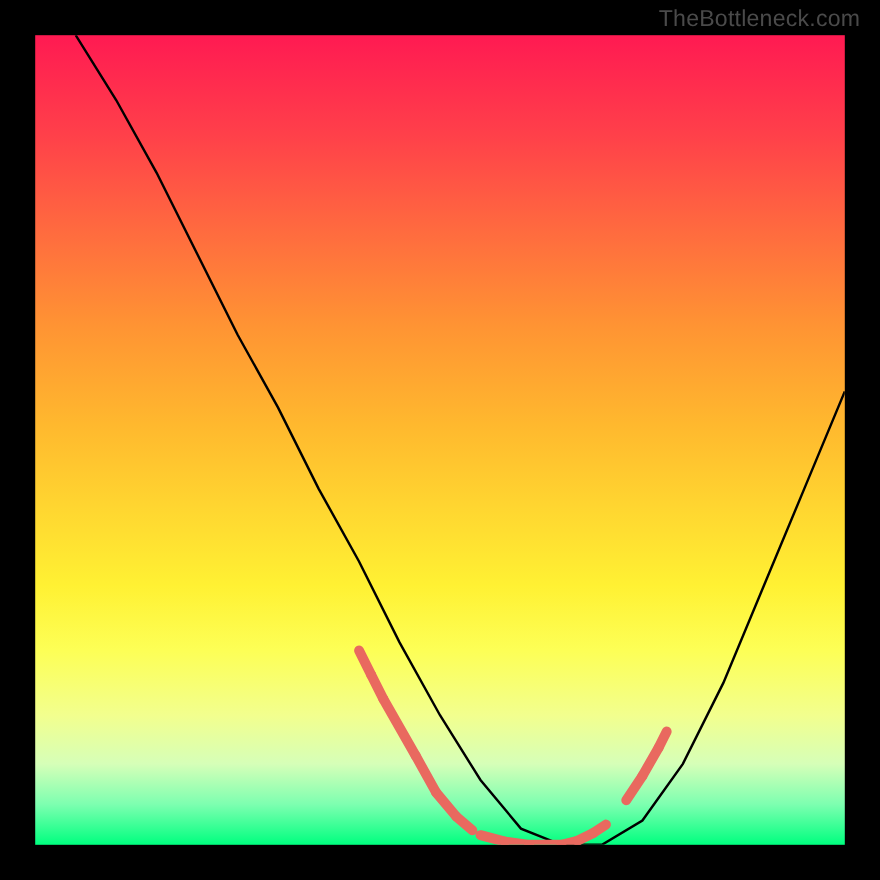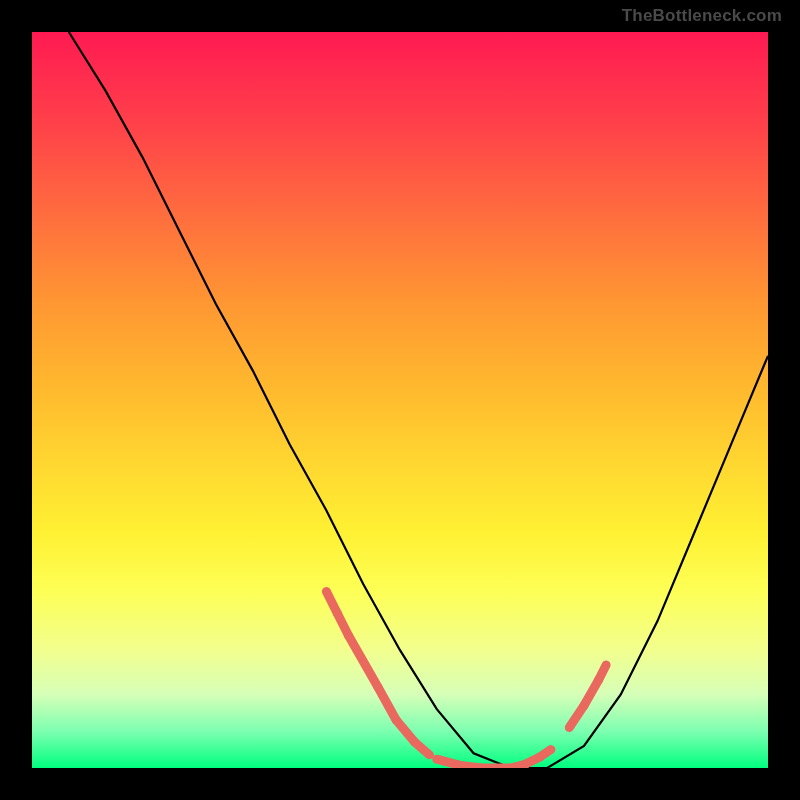--- a/index.html
+++ b/index.html
@@ -38,22 +38,22 @@
       #d6ffb8 90%,
       #7dffb0 95%,
       #00ff7f 100%
     );
   }
   .watermark {
     position: absolute;
     top: 6px;
     right: 18px;
     color: #4a4a4a;
-    font-size: 17px;
-    font-weight: 700;
+    font-size: 21px;
+    font-weight: 400;
     letter-spacing: 0.2px;
   }
   svg.curve {
     position: absolute;
     left: 0;
     top: 0;
     width: 736px;
     height: 736px;
   }
 </style>

